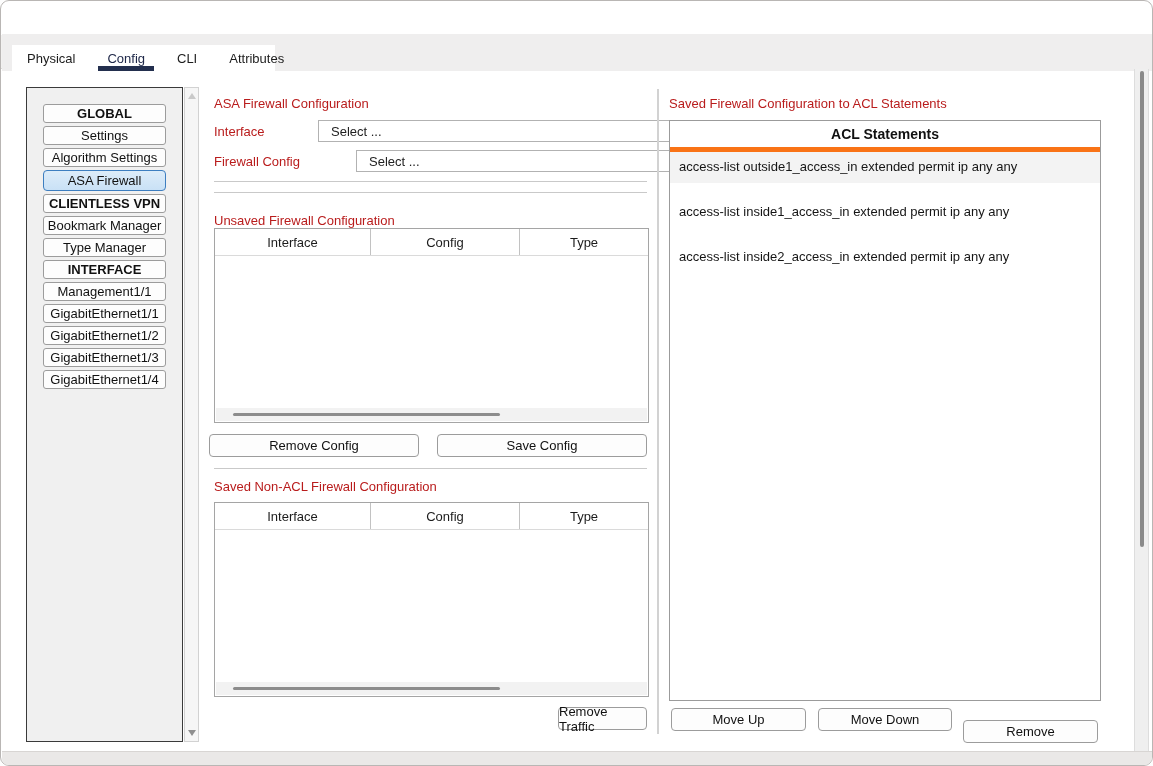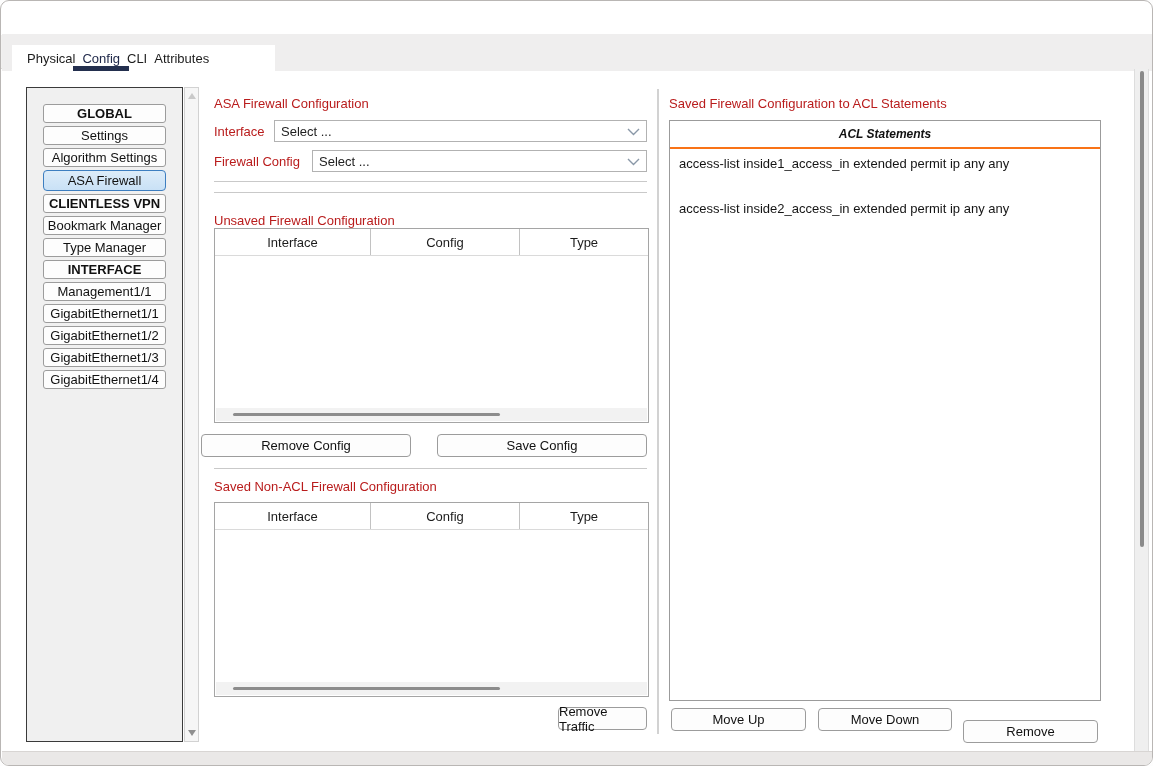--- a/index.html
+++ b/index.html
@@ -11,21 +11,21 @@
     border-bottom:1px solid #dcdad8;display:flex;align-items:flex-end;margin-top:34px;}
   .app-icon{width:17px;height:17px;margin-left:13px;display:inline-block;}
   .win-title{font-size:12.5px;color:#111;margin-left:8px;}
   .win-controls{position:absolute;right:0;top:0;height:33px;display:flex;}
   .ctrl{width:46px;height:33px;display:flex;align-items:center;justify-content:center;}
   .glyph-min{width:11px;height:1.4px;background:#1a1a1a;display:block;}
   .glyph-max{width:10px;height:10px;border:1.3px solid #1a1a1a;border-radius:2px;display:block;}
   
   .tabband{position:absolute;left:1px;top:33px;width:1151px;height:37px;background:#efeeee;}
   .tabpatch{position:absolute;left:10px;top:11px;width:263px;height:26px;background:#ffffff;}
-  .tabs{position:absolute;left:25px;top:11px;height:26px;display:flex;column-gap:7px;align-items:center;}
+  .tabs{position:absolute;left:25px;top:11px;height:26px;display:flex;column-gap:32px;align-items:center;}
   .tab{position:relative;height:26px;display:flex;align-items:center;font-size:13px;color:#1c1c1c;cursor:default;}
   .tab.active{color:#20294a;}
   .tab.active::after{content:"";position:absolute;left:-9px;right:-9px;bottom:0;height:5px;background:#232f4e;}
   
   .pane{position:absolute;left:10px;top:70px;width:1123px;height:680px;background:#ffffff;}
   .bottomstrip{position:absolute;left:1px;top:750px;width:1151px;height:15px;background:#eae8e7;
     border-top:1px solid #d8d5d3;border-radius:0 0 8px 8px;}
   
   .sidebar{position:absolute;left:25px;top:86px;width:157px;height:655px;box-sizing:border-box;
     background:#f0f0f0;border:1px solid #3a3a3a;padding:16px;}
@@ -36,37 +36,37 @@
   .side-btn.selected{background:linear-gradient(#ddecf9,#c9e1f6);border:1.5px solid #3d7ec0;border-radius:4px;height:21px;}
   .side-scroll{position:absolute;left:183px;top:86px;width:15px;height:655px;box-sizing:border-box;
     background:#f6f6f6;border:1px solid #d2d2d2;}
   .arr-up{position:absolute;left:3px;top:5px;width:0;height:0;
     border-left:4.5px solid transparent;border-right:4.5px solid transparent;border-bottom:6px solid #c9c9c9;}
   .arr-down{position:absolute;left:3px;bottom:5px;width:0;height:0;
     border-left:4.5px solid transparent;border-right:4.5px solid transparent;border-top:6px solid #8f8f8f;}
   
   .lbl{position:absolute;font-size:13px;color:#b91c1c;}
   .select{position:absolute;box-sizing:border-box;height:22px;background:#fff;border:1px solid #b2b2b2;
-    display:flex;align-items:center;font-size:13px;color:#222;padding-left:6px;}
+    display:flex;align-items:center;font-size:13px;color:#222;padding-left:12px;margin-left:44px;}
   .select svg{position:absolute;right:6px;top:7px;}
   .hline{position:absolute;height:1px;background:#c9c9c9;}
   .dtable{position:absolute;box-sizing:border-box;width:435px;height:195px;background:#fff;border:1px solid #a5a5a5;}
   .thead{display:flex;height:26px;border-bottom:1px solid #dadada;}
   .th{box-sizing:border-box;display:flex;align-items:center;justify-content:center;font-size:13px;color:#1c1c1c;}
   .th+.th{border-left:1px solid #c2c2c2;}
   .tscroll{position:absolute;left:1px;right:1px;bottom:1px;height:13px;background:#f2f2f2;}
   .tthumb{position:absolute;left:17px;top:5px;width:267px;height:3px;border-radius:2px;background:#8c8c8c;}
   .btn{position:absolute;box-sizing:border-box;height:23px;background:#fdfdfd;border:1px solid #9c9c9c;
     border-radius:4px;display:flex;align-items:center;justify-content:center;font-size:13px;color:#111;cursor:default;}
   .vdivider{position:absolute;left:656px;top:88px;width:2px;height:645px;background:#d2d2d2;}
   
   .aclbox{position:absolute;left:668px;top:119px;width:432px;height:581px;box-sizing:border-box;
     background:#fff;border:1px solid #9b9b9b;}
   .aclhead{height:26px;display:flex;align-items:center;justify-content:center;
-    font-size:12px;font-weight:bold;color:#111;border-bottom:2px solid #f97316;font-style:italic;}
+    font-size:14px;font-weight:bold;color:#111;border-bottom:5px solid #f97316;}
   .acl-item{box-sizing:border-box;height:45px;padding:5px 9px 0 9px;font-size:13px;line-height:19px;color:#151515;overflow:hidden;}
   .sA{background:linear-gradient(#ececec 0 42px,#fff 42px);}
   .sB{background:linear-gradient(#f3f3f3 0 31px,#fff 31px);}
   .sC{background:#ffffff;}
   .sD{background:linear-gradient(#efefef 0 31px,#fff 31px);}
   
   .win-scroll{position:absolute;left:1133px;top:68px;width:15px;height:682px;box-sizing:border-box;
     background:#efefef;border-left:1px solid #dddddd;border-right:1px solid #dddddd;}
   .win-thumb{position:absolute;left:5px;top:2px;width:4px;height:476px;background:#8a8a8a;border-radius:2px;}
 </style>
@@ -160,21 +160,21 @@
     <div class="thead">
       <div class="th" style="width:155px;">Interface</div>
       <div class="th" style="width:149px;">Config</div>
       <div class="th" style="width:129px;">Type</div>
     </div>
     <div class="tscroll">
       <div class="tthumb"></div>
     </div>
   </div>
 
-  <div class="btn" style="left:200px;top:433px;width:210px;">Remove Config</div>
+  <div class="btn" style="left:208px;top:433px;width:210px;">Remove Config</div>
   <div class="btn" style="left:436px;top:433px;width:210px;">Save Config</div>
 
   <div class="hline" style="left:213px;top:467px;width:433px;"></div>
 
   <div class="lbl" style="left:213px;top:478px;">Saved Non-ACL Firewall Configuration</div>
   <div class="dtable" style="left:213px;top:501px;">
     <div class="thead">
       <div class="th" style="width:155px;">Interface</div>
       <div class="th" style="width:149px;">Config</div>
       <div class="th" style="width:129px;">Type</div>
@@ -184,20 +184,21 @@
     </div>
   </div>
 
   <div class="btn" style="left:557px;top:706px;width:89px;">Remove Traffic</div>
 
   <div class="vdivider"></div>
 
   <div class="lbl" style="left:668px;top:95px;">Saved Firewall Configuration to ACL Statements</div>
   <div class="aclbox">
     <div class="aclhead">ACL Statements</div>
+    <div class="acl-item sB">access-list outside1_access_in extended permit ip any any</div>
     <div class="acl-item sC">access-list inside1_access_in extended permit ip any any</div>
     <div class="acl-item sC">access-list inside2_access_in extended permit ip any any</div>
   </div>
 
   <div class="btn" style="left:670px;top:707px;width:135px;">Move Up</div>
   <div class="btn" style="left:817px;top:707px;width:134px;">Move Down</div>
   <div class="btn" style="left:962px;top:707px;width:135px;margin-top:12px;">Remove</div>
 
   <div class="win-scroll">
     <div class="win-thumb"></div>

